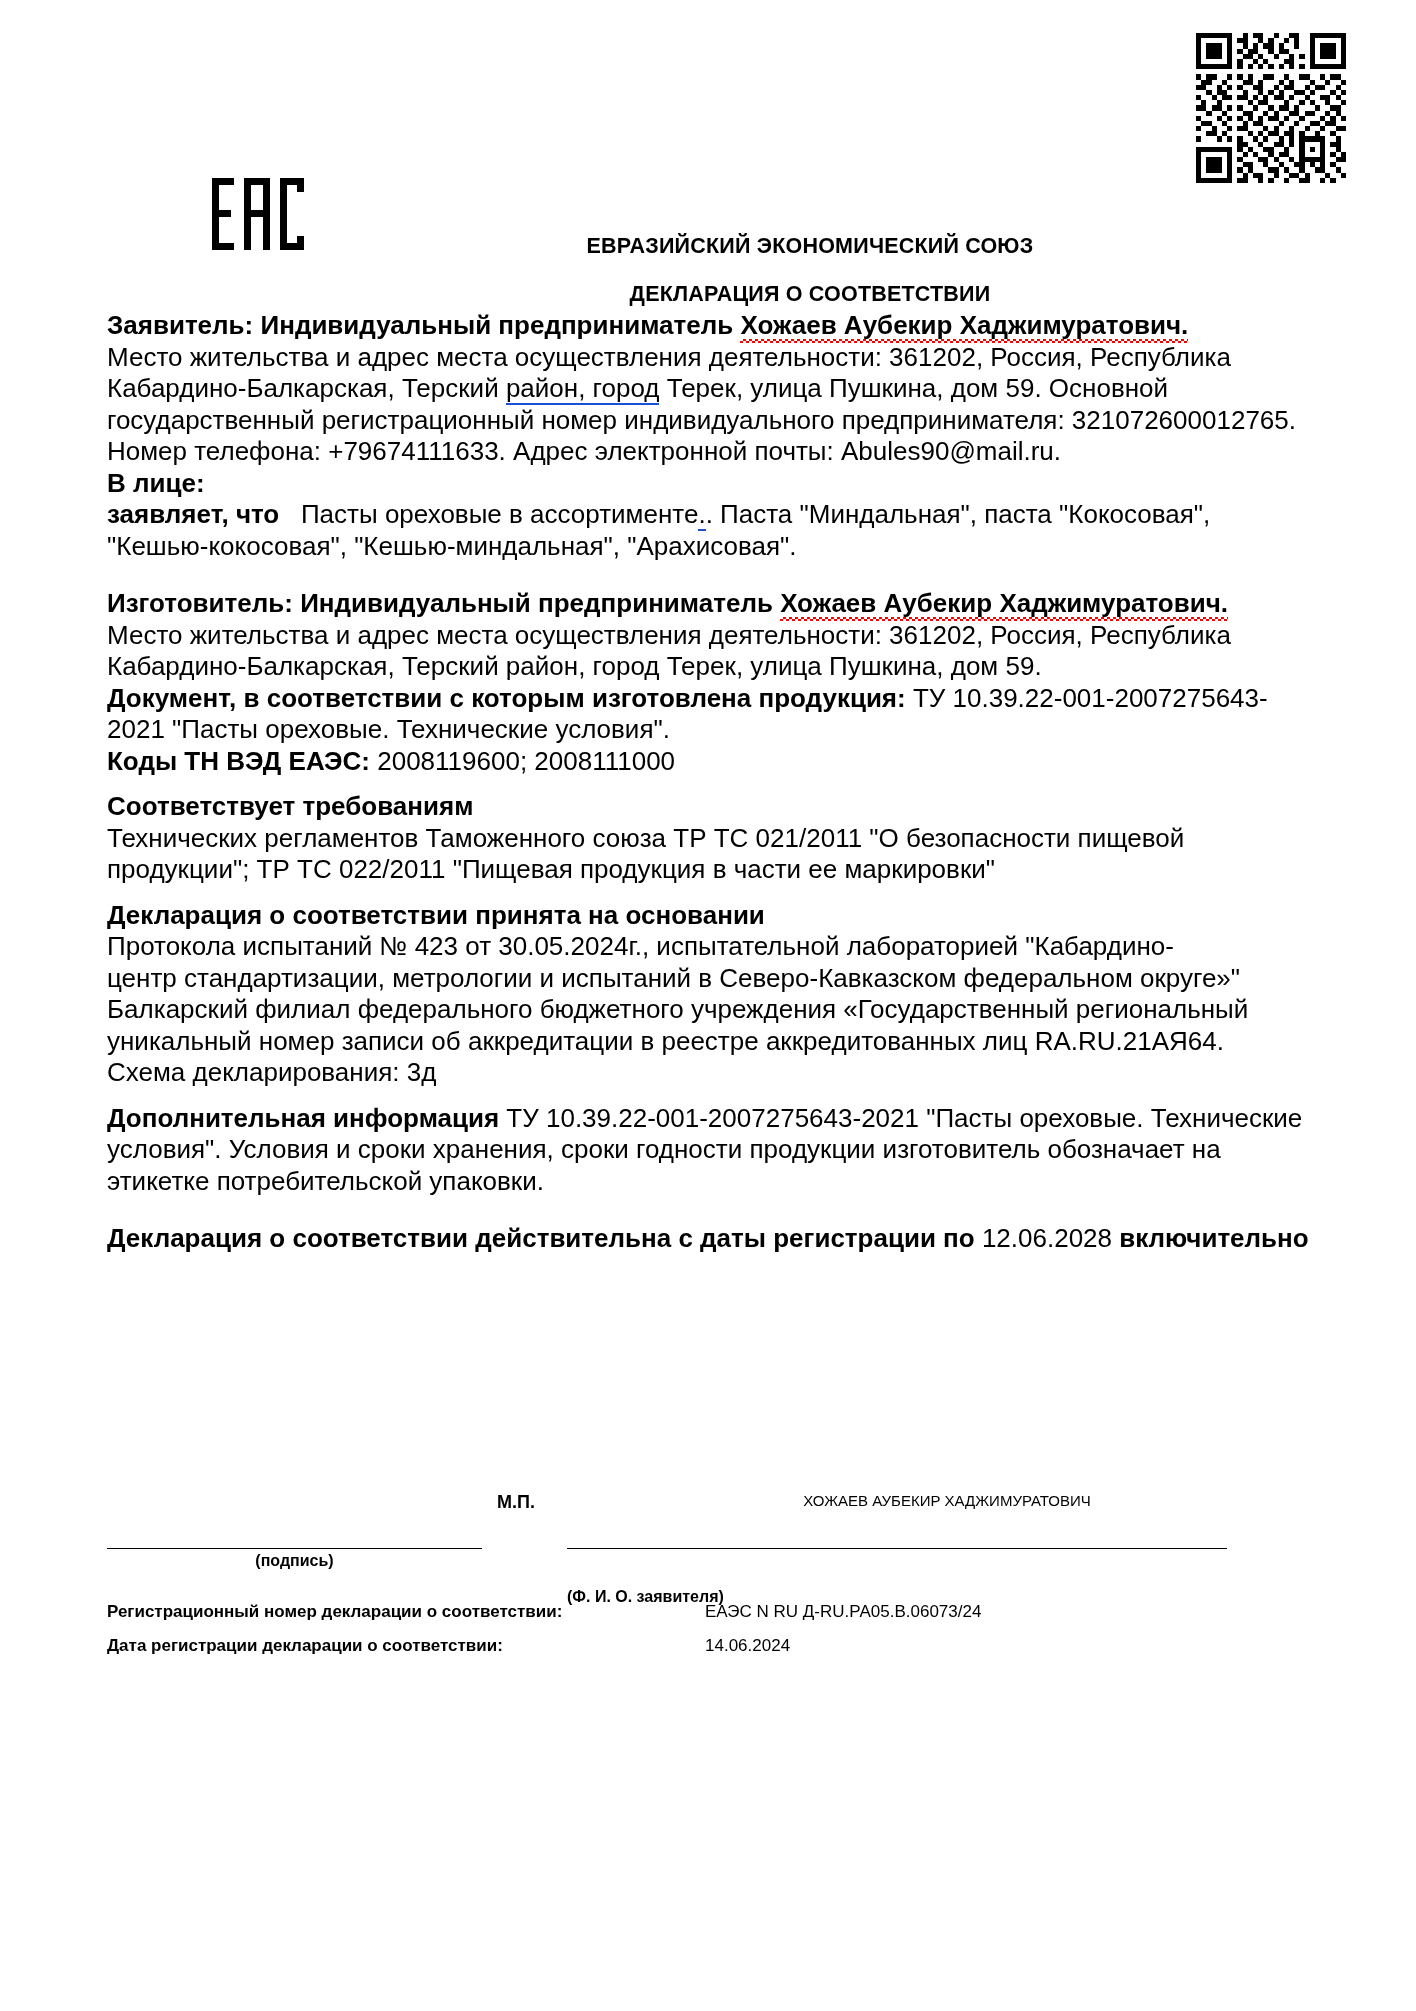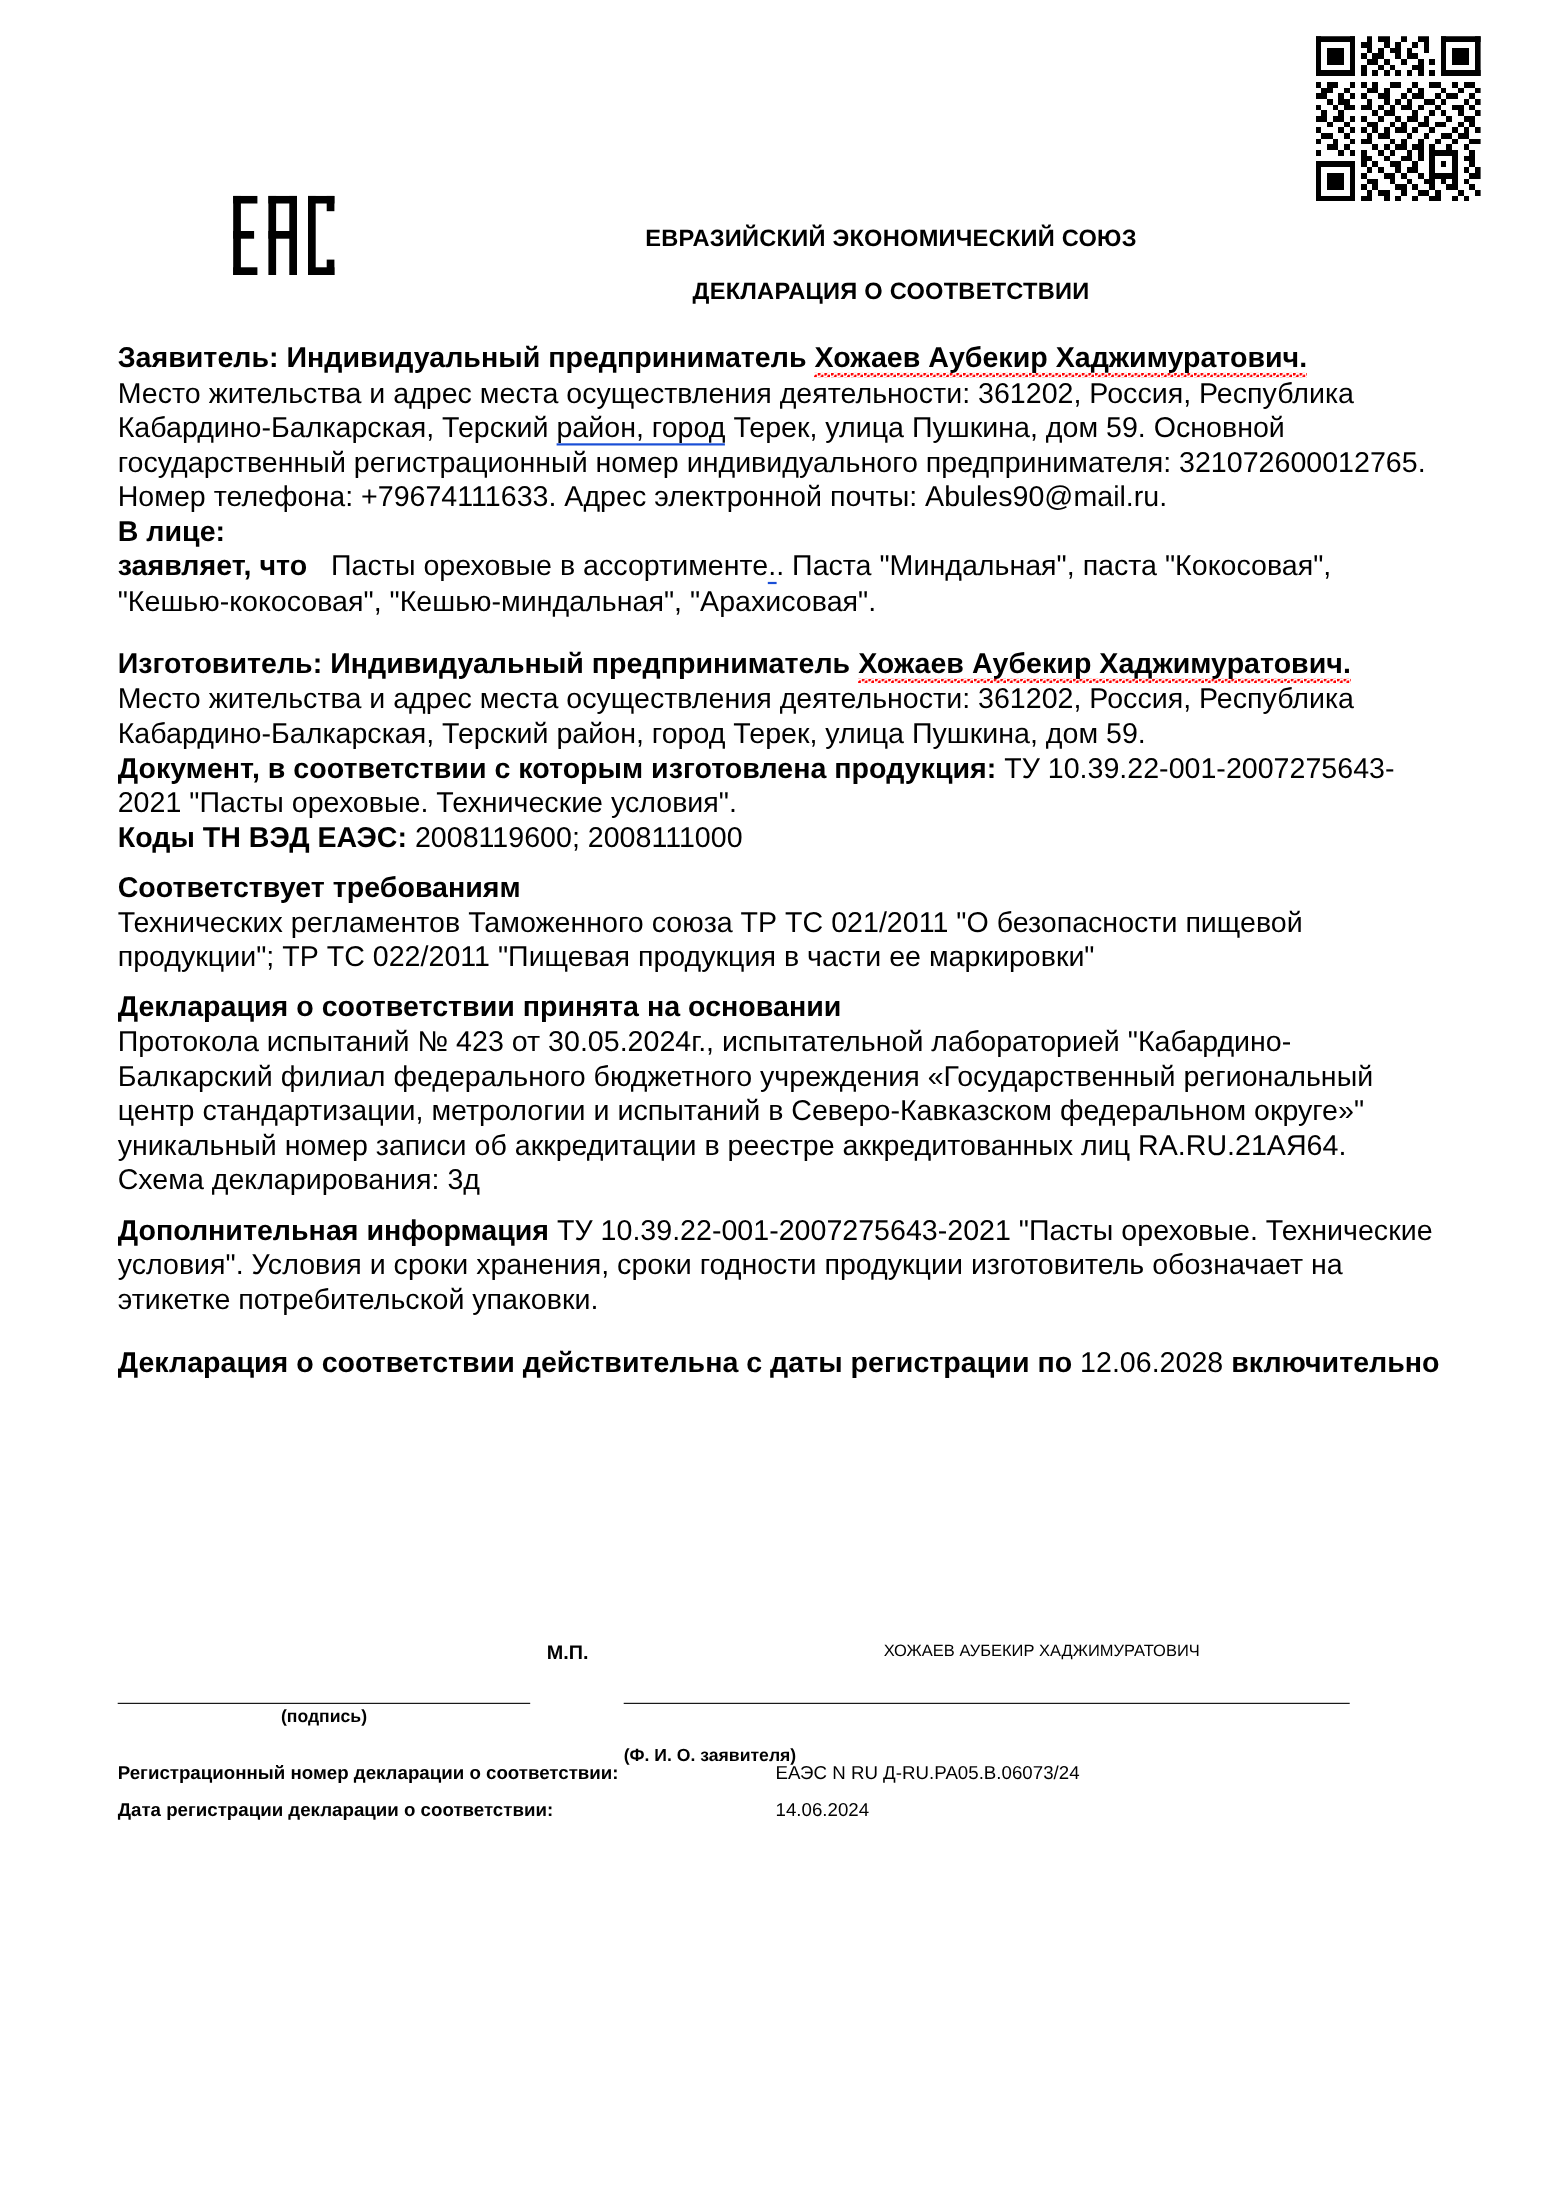--- a/index.html
+++ b/index.html
@@ -46,20 +46,21 @@
     top: 205px;
     left: 360px;
     width: 900px;
     text-align: center;
   }
   .doc-head .l1 {
     font-size: 21.5px;
     font-weight: bold;
     letter-spacing: 0.2px;
     line-height: 1.2;
+    margin-top: 29px;
   }
   .doc-head .l2 {
     font-size: 21.5px;
     font-weight: bold;
     letter-spacing: 0.2px;
     margin-top: 22px;
     line-height: 1.2;
     text-align: center;
   }
 
@@ -493,22 +494,22 @@
     <div class="gap-sm"></div>
 
     <p class="b">Соответствует требованиям</p>
     <p>Технических регламентов Таможенного союза ТР ТС 021/2011 "О безопасности пищевой</p>
     <p>продукции"; ТР ТС 022/2011 "Пищевая продукция в части ее маркировки"</p>
 
     <div class="gap-sm"></div>
 
     <p class="b">Декларация о соответствии принята на основании</p>
     <p>Протокола испытаний № 423  от 30.05.2024г.,  испытательной лабораторией "Кабардино-</p>
+    <p>центр стандартизации, метрологии и испытаний в Северо-Кавказском федеральном округе»"</p>
     <p>Балкарский филиал федерального бюджетного учреждения «Государственный региональный</p>
-    <p>центр стандартизации, метрологии и испытаний в Северо-Кавказском федеральном округе»"</p>
     <p>уникальный  номер  записи об аккредитации   в реестре  аккредитованных  лиц  RA.RU.21АЯ64.</p>
     <p>Схема декларирования: 3д</p>
 
     <div class="gap-sm"></div>
 
     <p>
       <span class="b">Дополнительная информация</span><span> ТУ 10.39.22-001-2007275643-2021 "Пасты ореховые. Технические</span>
     </p>
     <p>условия". Условия и сроки  хранения, сроки годности продукции изготовитель обозначает на</p>
     <p>этикетке потребительской упаковки.</p>

